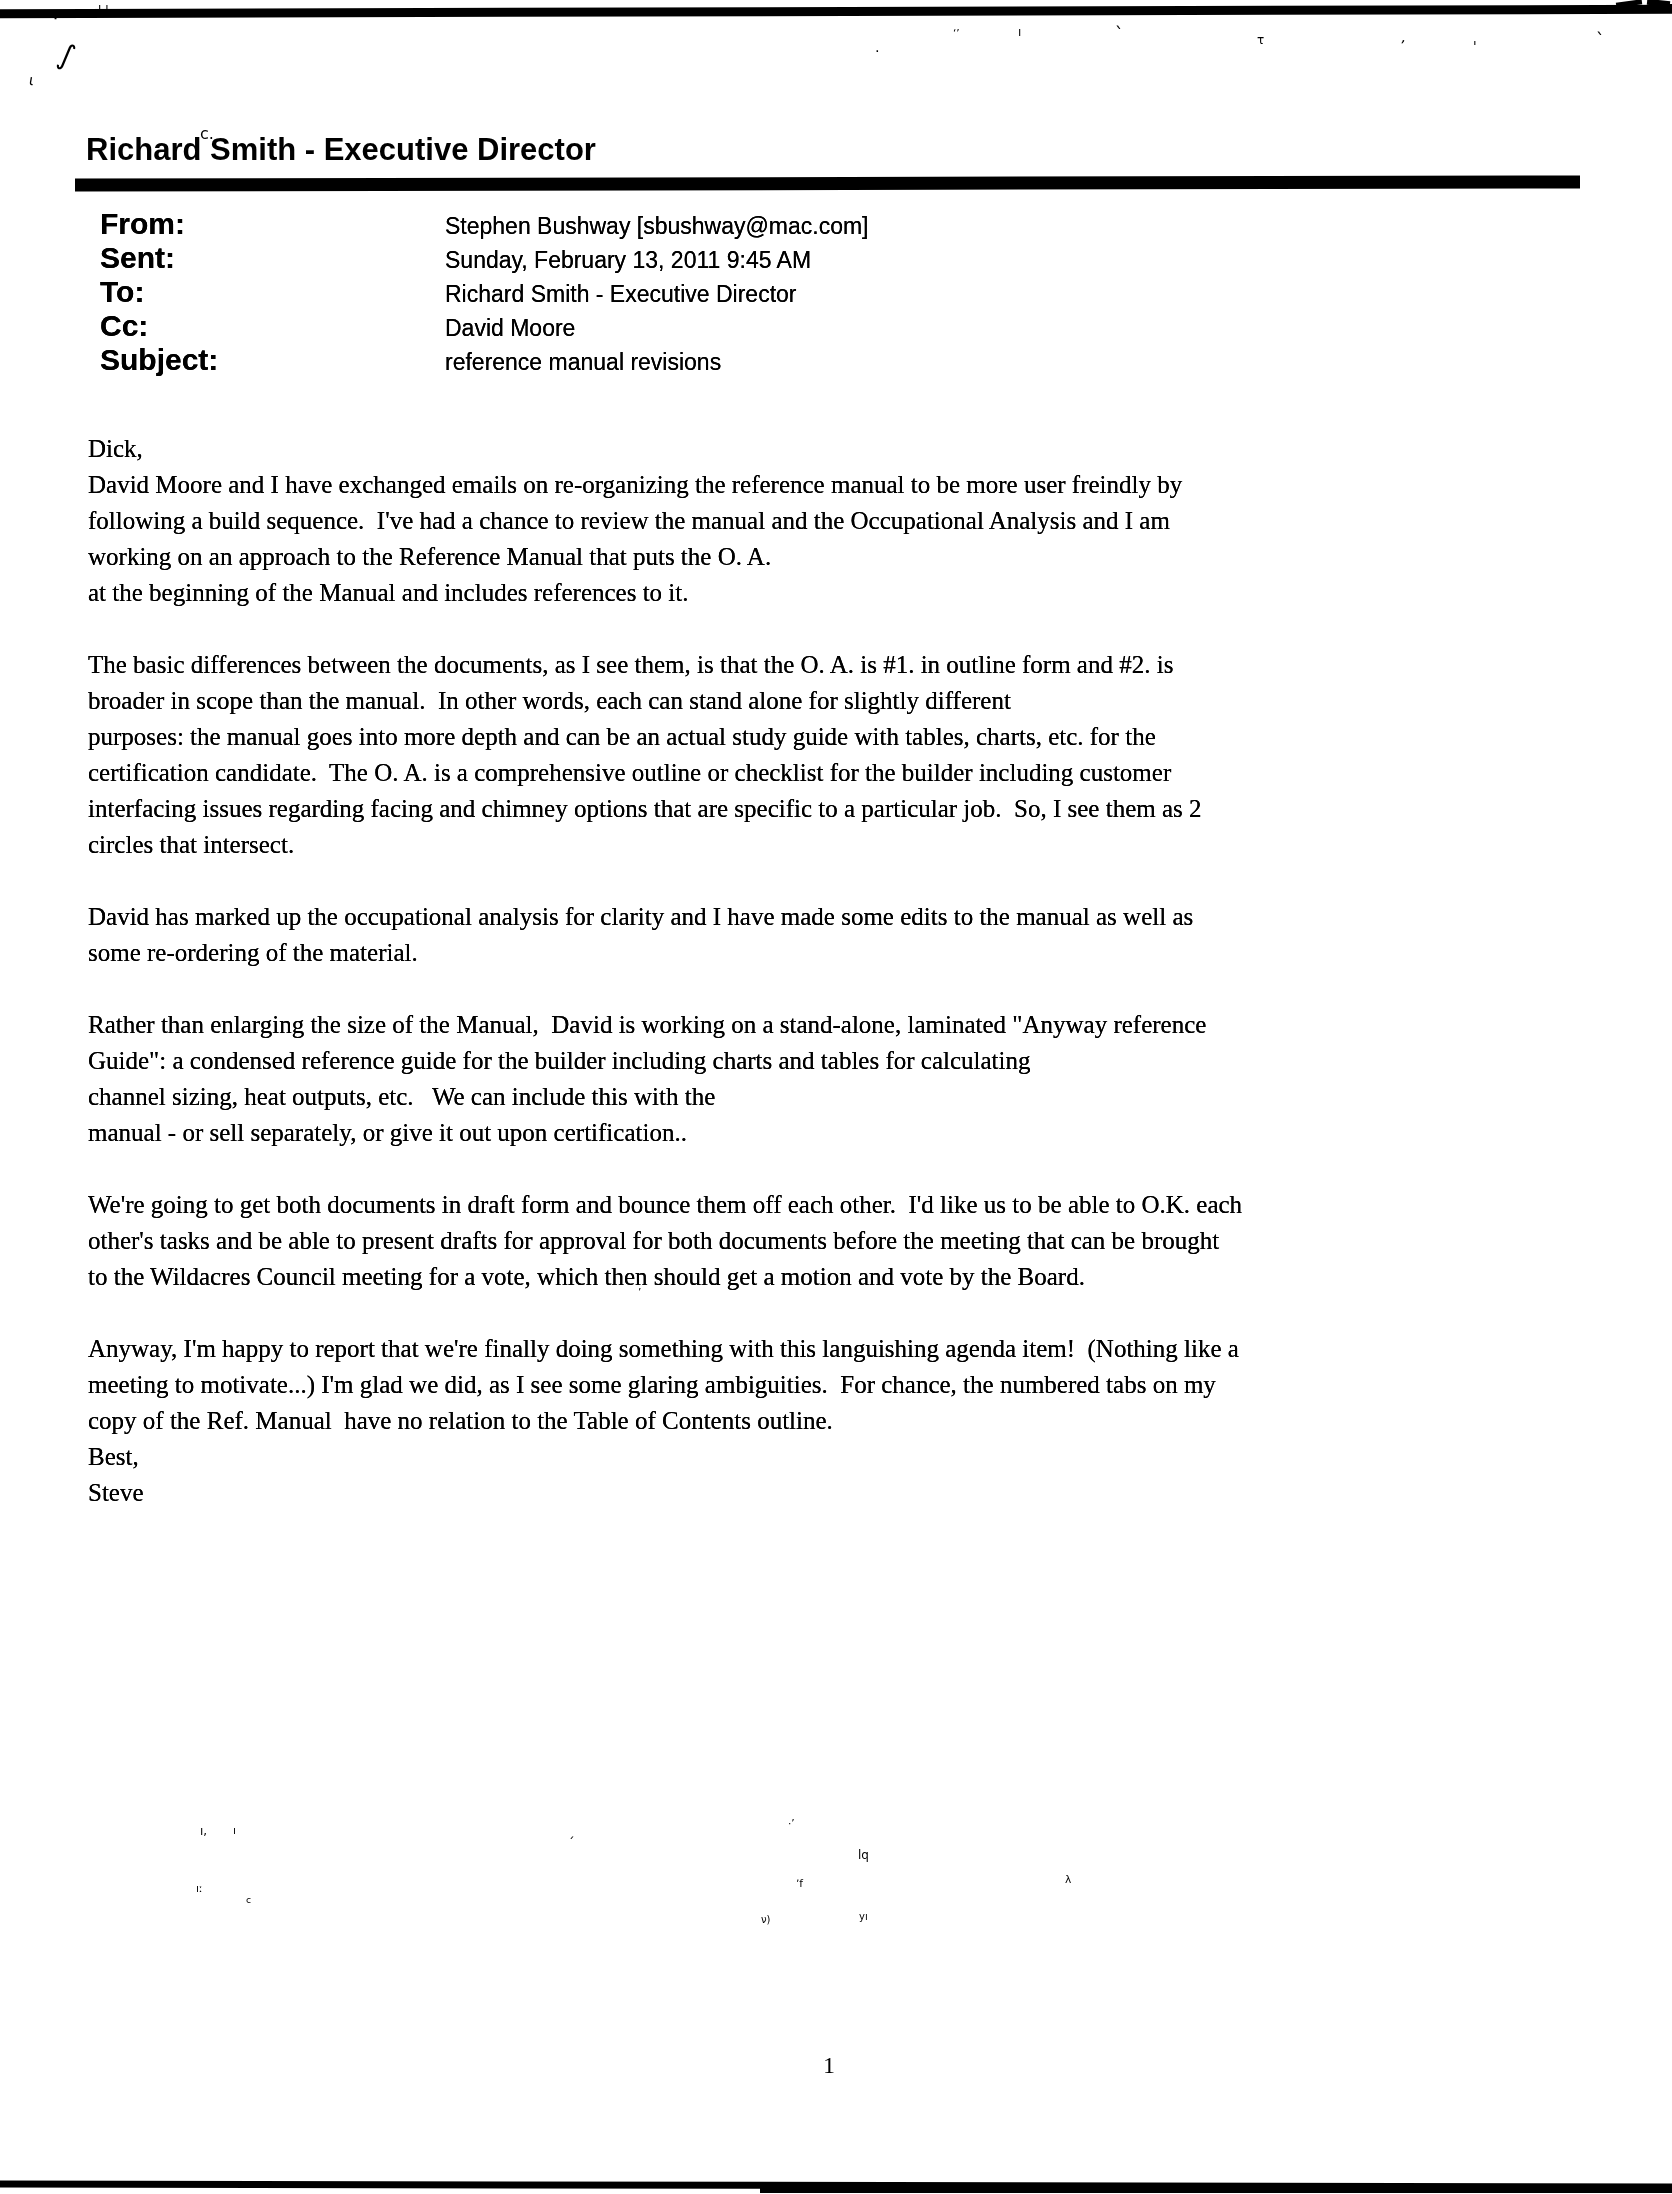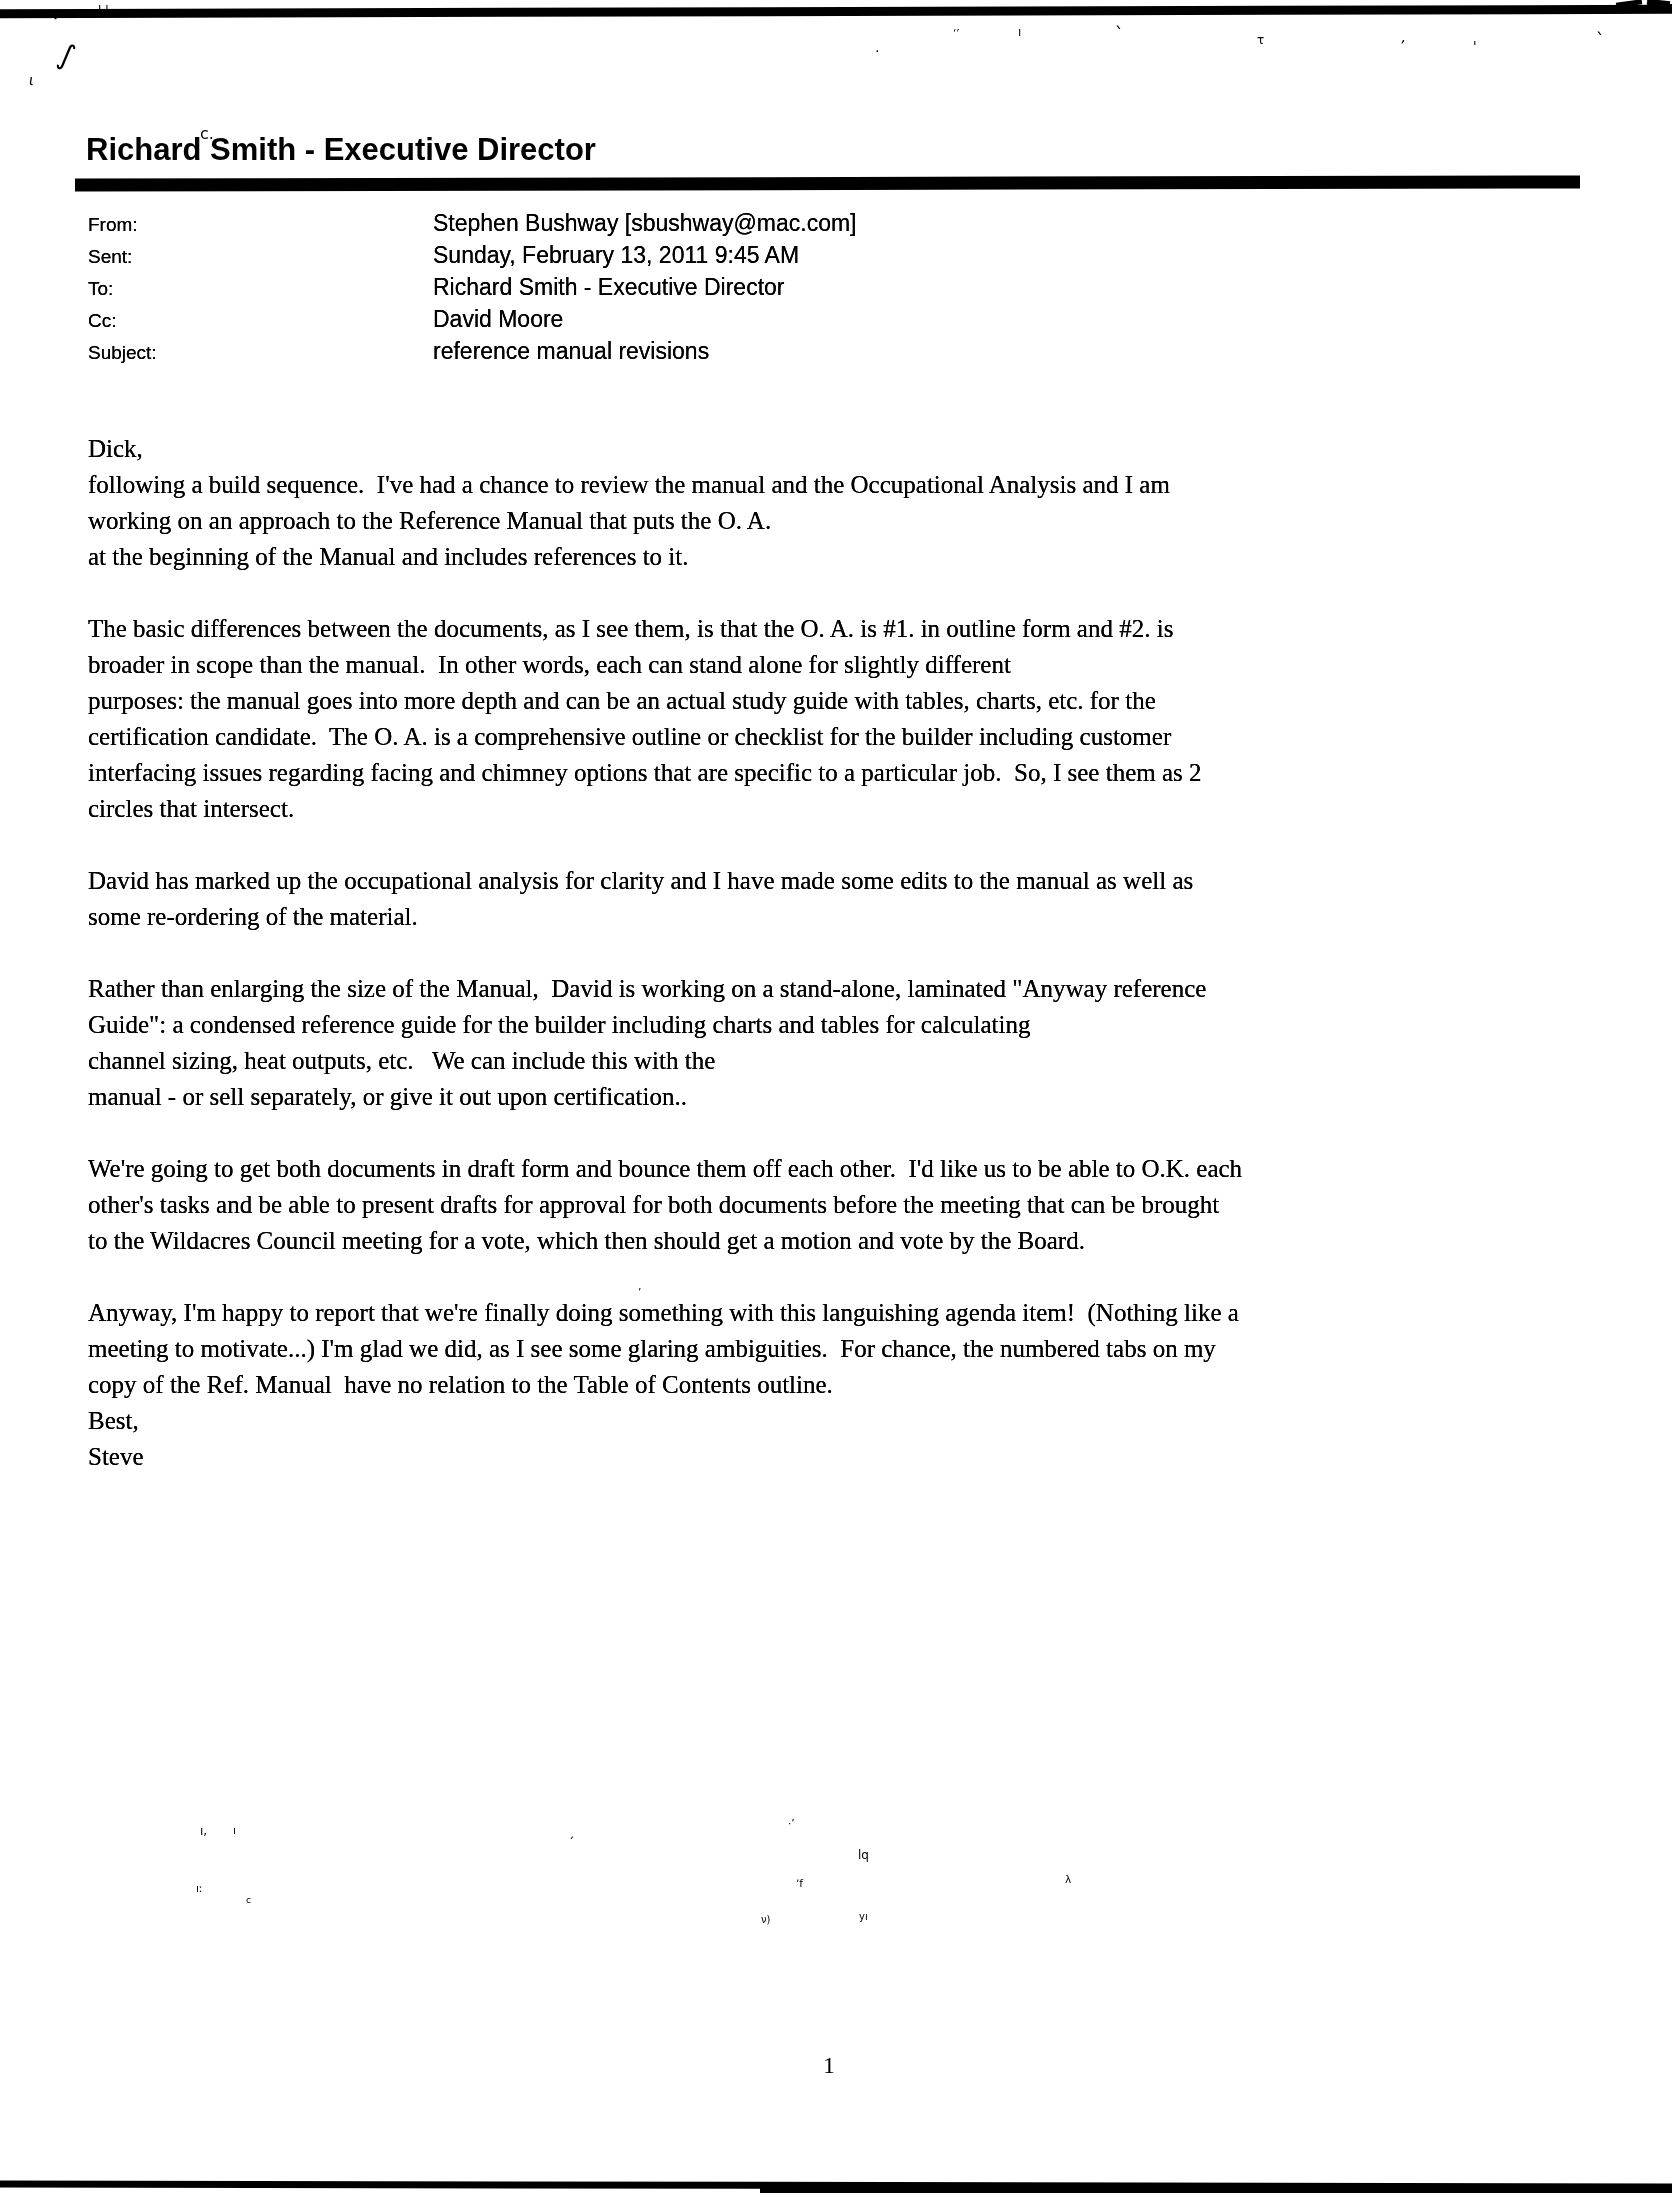--- a/index.html
+++ b/index.html
@@ -17,21 +17,21 @@
   
   .title{position:absolute;left:86px;top:130px;margin:0;
          font:bold 31px/40px "Liberation Sans",sans-serif;color:#000;}
   .rule{position:absolute;left:75px;top:177px;width:1505px;height:12.6px;background:#000;
         transform:rotate(-0.12deg);}
 
   
   #fields{position:absolute;left:88px;top:208px;
           font:23px/31px "Liberation Sans",sans-serif;text-shadow:0 0 0.4px #000;}
   .frow{white-space:pre;}
-  .flabel{display:inline-block;width:345px;font-weight:normal;font-size:19px;}
+  .flabel{display:inline-block;width:345px;font-weight:bold;font-size:30px;margin-left:12px;}
 
   
   #body{position:absolute;left:88px;top:431px;
         font:25px/36px "Liberation Serif",serif;text-shadow:0 0 0.5px #000;}
   .para{margin:0 0 36px 0;}
   .line{white-space:pre;}
 
   
   .pagenum{position:absolute;left:823px;top:2052px;font:24px/26.4px "Liberation Serif",serif;}
 
@@ -55,20 +55,21 @@
       <div class="frow"><span class="flabel">From:</span><span>Stephen Bushway [sbushway@mac.com]</span></div>
       <div class="frow"><span class="flabel">Sent:</span><span>Sunday, February 13, 2011 9:45 AM</span></div>
       <div class="frow"><span class="flabel">To:</span><span>Richard Smith - Executive Director</span></div>
       <div class="frow"><span class="flabel">Cc:</span><span>David Moore</span></div>
       <div class="frow"><span class="flabel">Subject:</span><span>reference manual revisions</span></div>
     </div>
 
   <div id="body">
       <div class="para">
         <div class="line">Dick,</div>
+        <div class="line">David Moore and I have exchanged emails on re-organizing the reference manual to be more user freindly by</div>
         <div class="line">following a build sequence.  I've had a chance to review the manual and the Occupational Analysis and I am</div>
         <div class="line">working on an approach to the Reference Manual that puts the O. A.</div>
         <div class="line">at the beginning of the Manual and includes references to it.</div>
       </div>
       <div class="para">
         <div class="line">The basic differences between the documents, as I see them, is that the O. A. is #1. in outline form and #2. is</div>
         <div class="line">broader in scope than the manual.  In other words, each can stand alone for slightly different</div>
         <div class="line">purposes: the manual goes into more depth and can be an actual study guide with tables, charts, etc. for the</div>
         <div class="line">certification candidate.  The O. A. is a comprehensive outline or checklist for the builder including customer</div>
         <div class="line">interfacing issues regarding facing and chimney options that are specific to a particular job.  So, I see them as 2</div>

